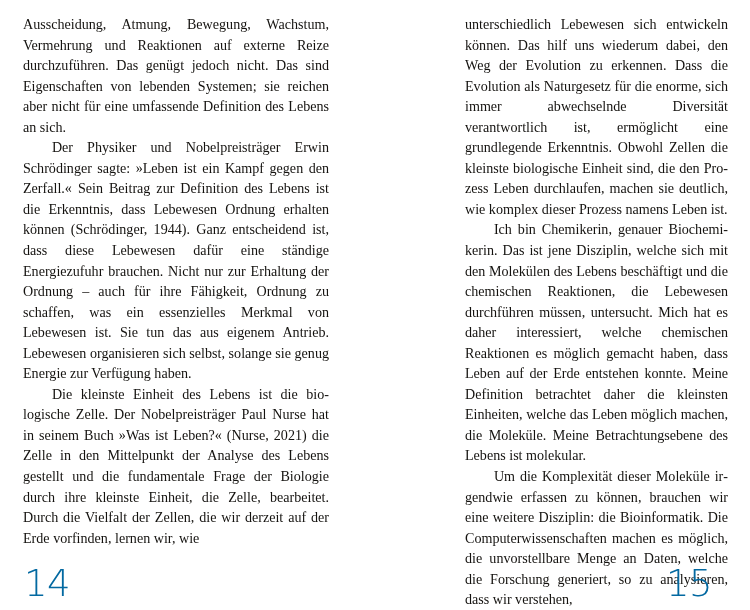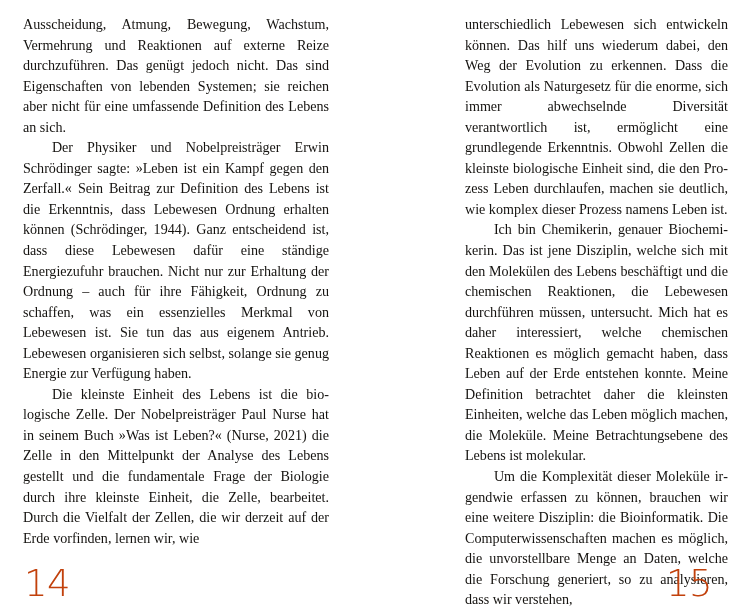--- a/index.html
+++ b/index.html
@@ -62,21 +62,21 @@
 
   
 
   .folio {
     position: absolute;
     bottom: 8px;
     font-family: "DejaVu Sans", "Liberation Sans", sans-serif;
     font-size: 37px;
     font-weight: 300;
     letter-spacing: -0.5px;
-    color: #c2410c;
+    color: #0369a1;
     line-height: 1;
   }
 
   .folio.left-folio {
     left: 24px;
     text-align: left;
   }
 
   .folio.right-folio {
     right: 38px;

